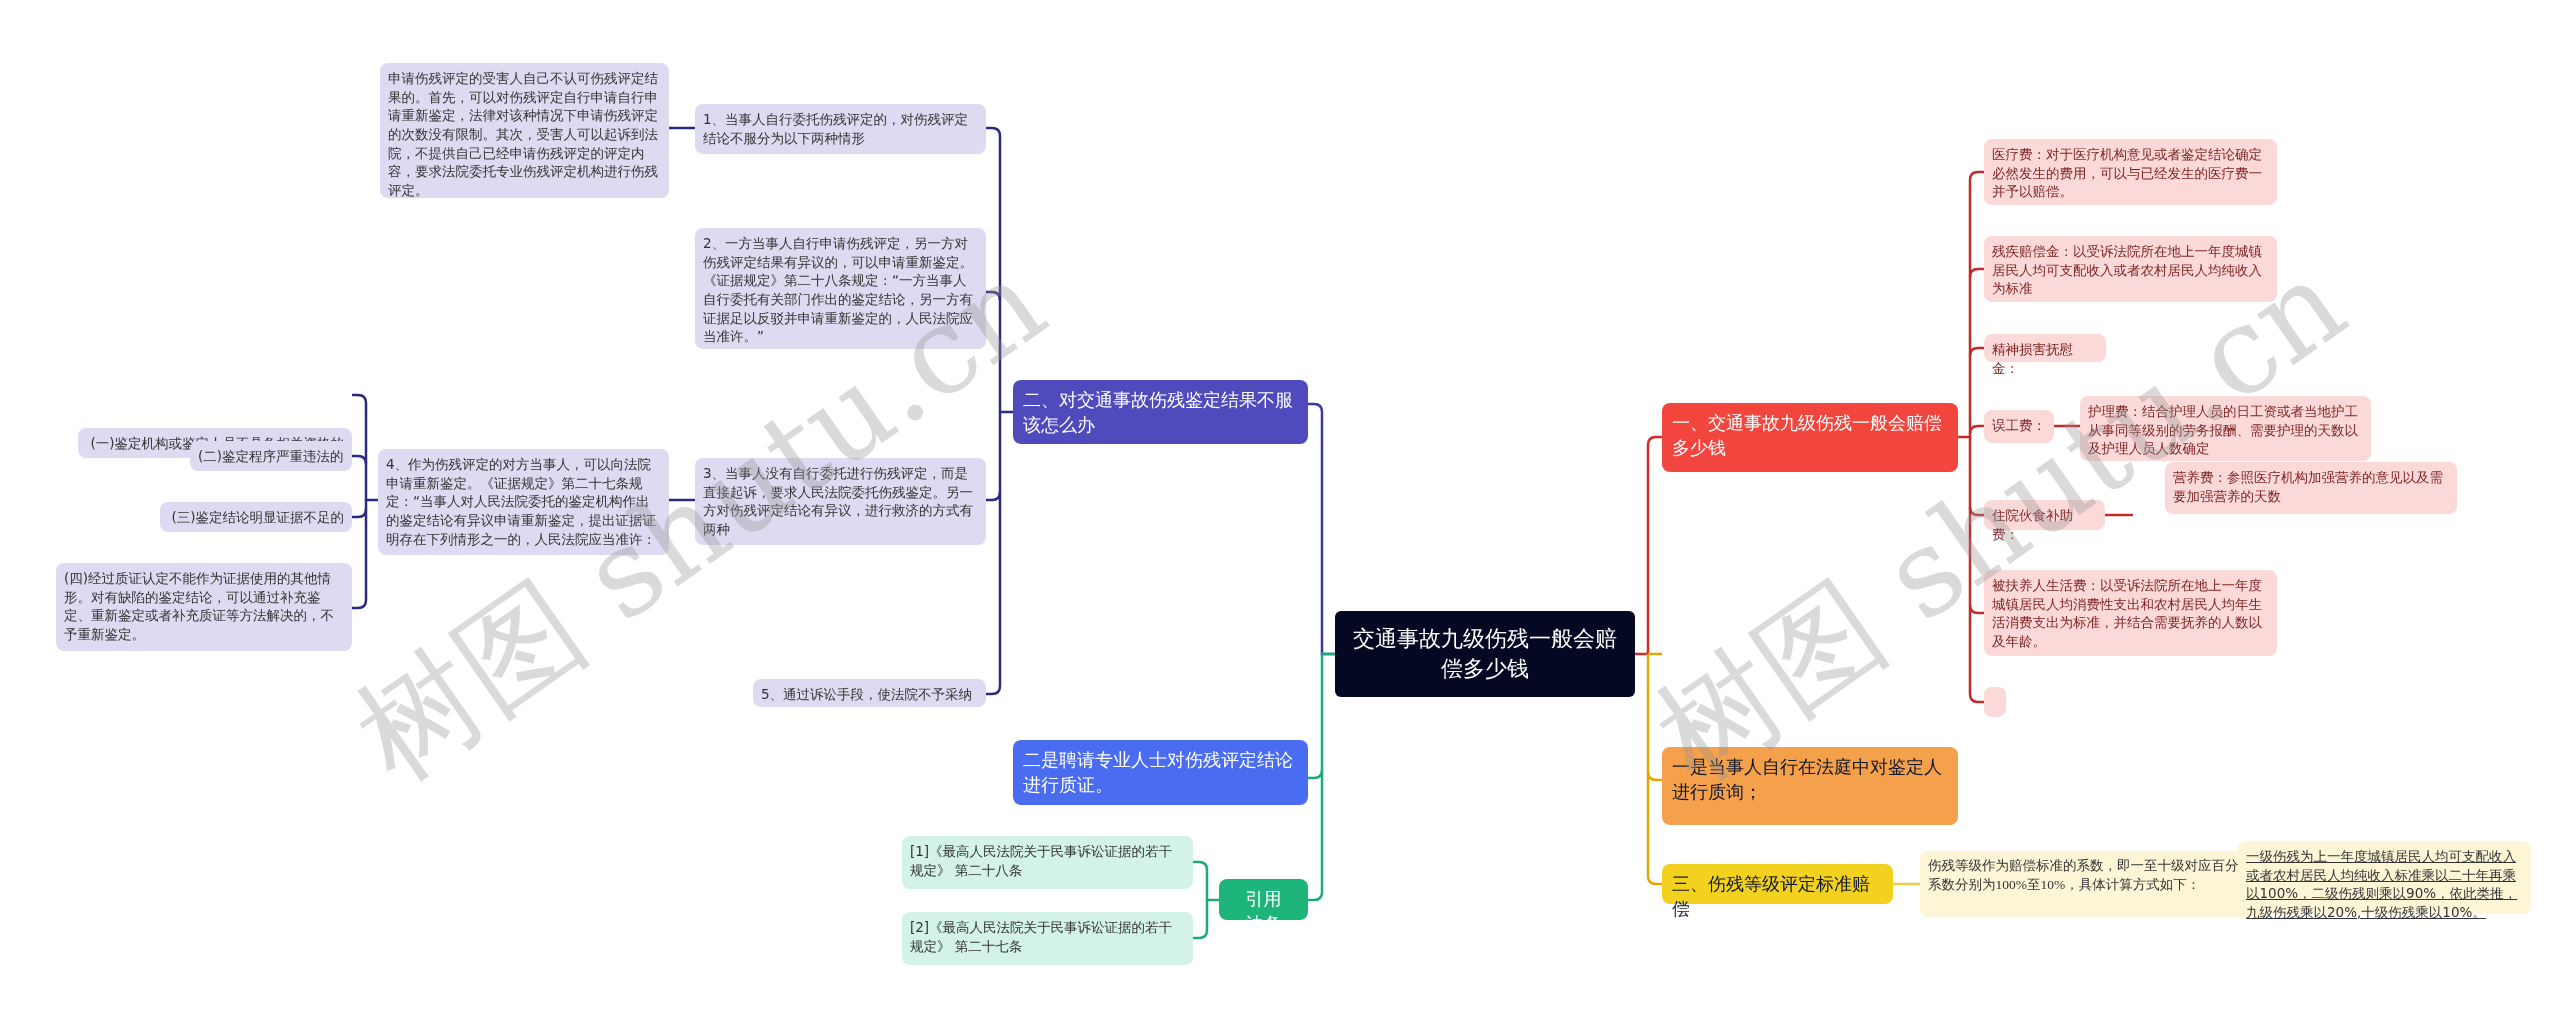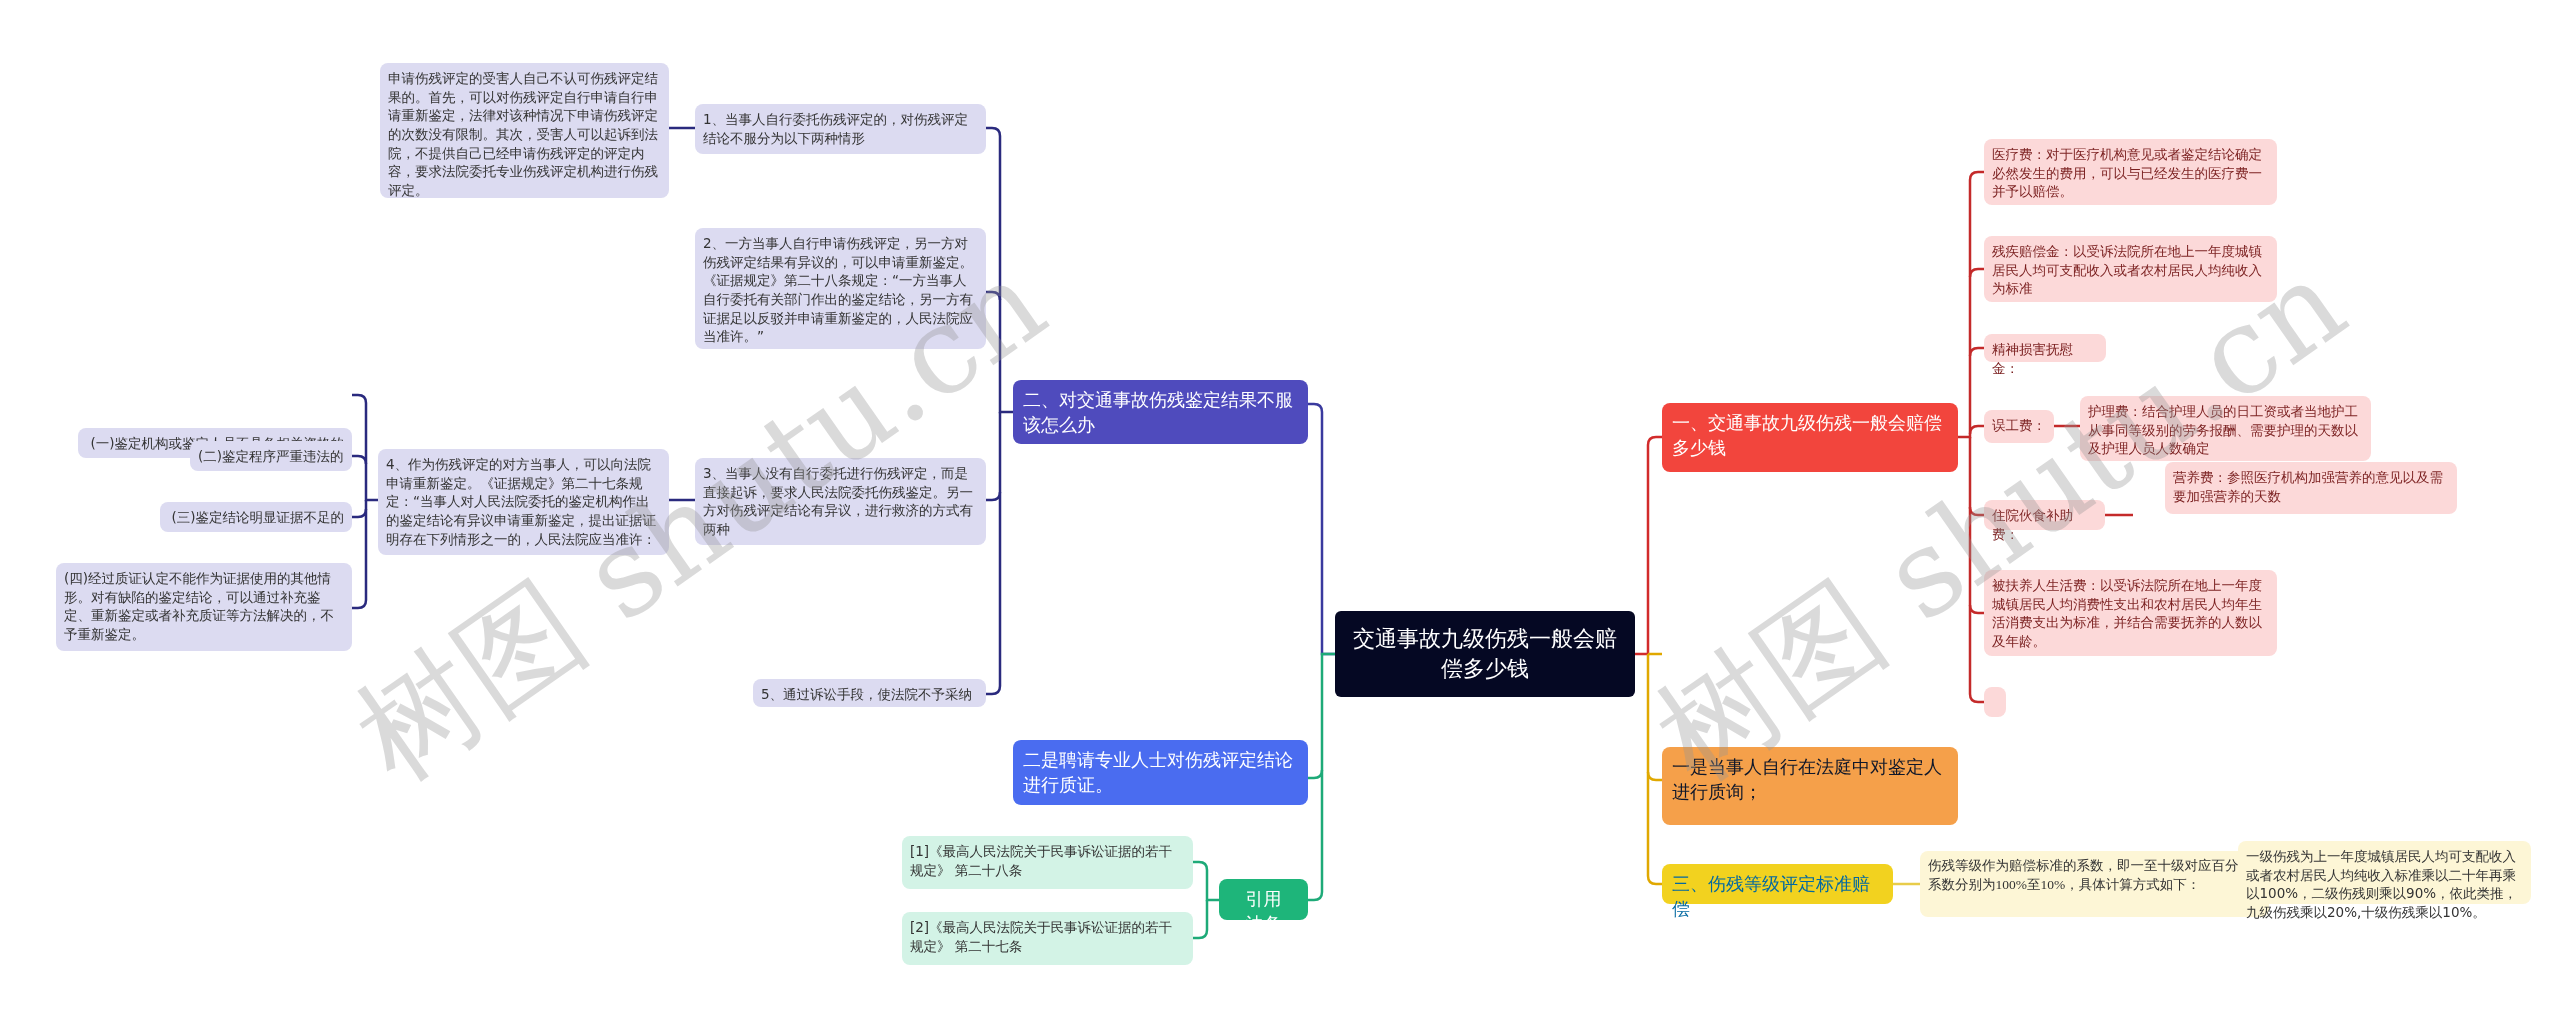--- a/index.html
+++ b/index.html
@@ -144,24 +144,24 @@
   <span>被扶养人生活费：以受诉法院所在地上一年度城镇居民人均消费性支出和农村居民人均年生活消费支出为标准，并结合需要抚养的人数以及年龄。</span>
 </div>
 <div class="node sm pink" style="left:1984px;top:687px;width:22px;height:30px;padding:0;">
   <span></span>
 </div>
 
 <div class="node main" style="left:1662px;top:747px;width:296px;height:78px;background:#f5a04a;color:#0f172a;">
   <span>一是当事人自行在法庭中对鉴定人进行质询；</span>
 </div>
 
-<div class="node main" style="left:1662px;top:864px;width:231px;height:40px;background:#f2d21f;color:#0369a1;">
+<div class="node main" style="left:1662px;top:864px;width:231px;height:40px;background:#f2d21f;color:#0f172a;">
   <span>三、伤残等级评定标准赔偿</span>
 </div>
 <div class="node sm cream" style="left:1920px;top:851px;width:349px;height:66px;font-family:Liberation Serif, serif;">
   <span>伤残等级作为赔偿标准的系数，即一至十级对应百分比系数分别为100%至10%，具体计算方式如下：</span>
 </div>
-<div class="node sm cream" style="left:2238px;top:841px;width:293px;height:63px;">
+<div class="node sm cream" style="left:2238px;top:841px;width:293px;height:73px;text-decoration:underline;">
   <span>一级伤残为上一年度城镇居民人均可支配收入或者农村居民人均纯收入标准乘以二十年再乘以100%，二级伤残则乘以90%，依此类推，九级伤残乘以20%,十级伤残乘以10%。</span>
 </div>
 
 <div class="wm" style="left:300px;top:440px;">树图 shutu.cn</div>
 <div class="wm" style="left:1600px;top:440px;">树图 shutu.cn</div>
 
 </body></html>

